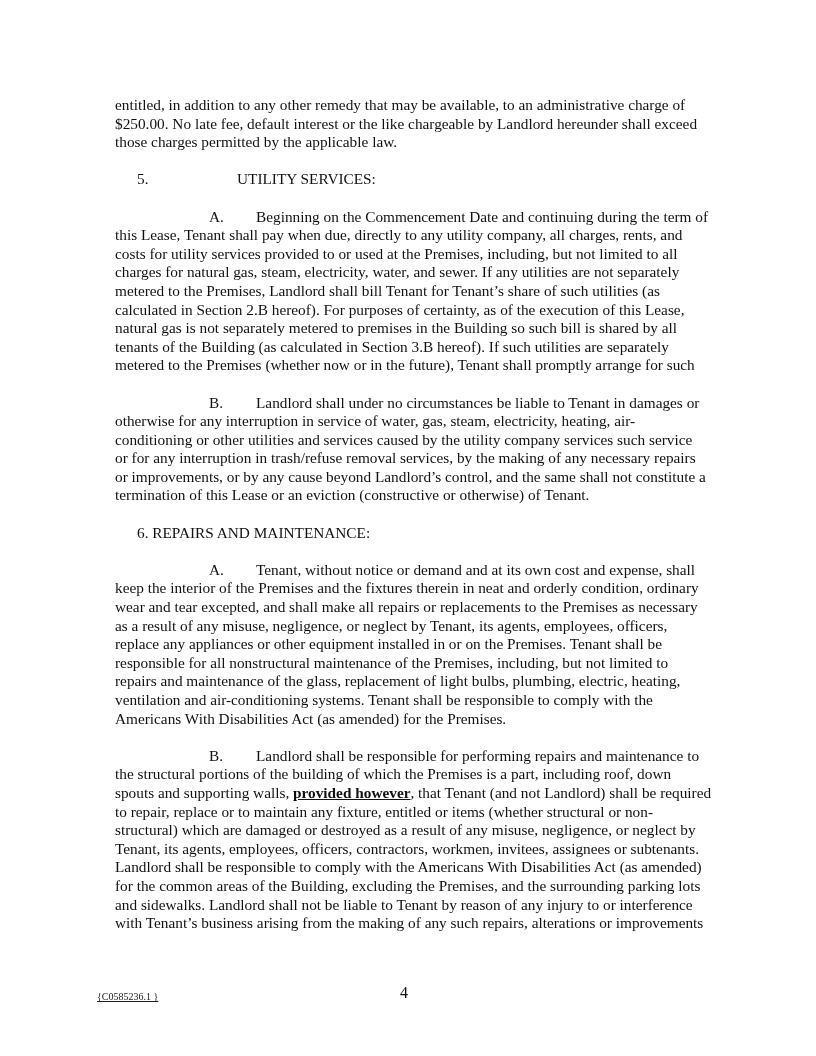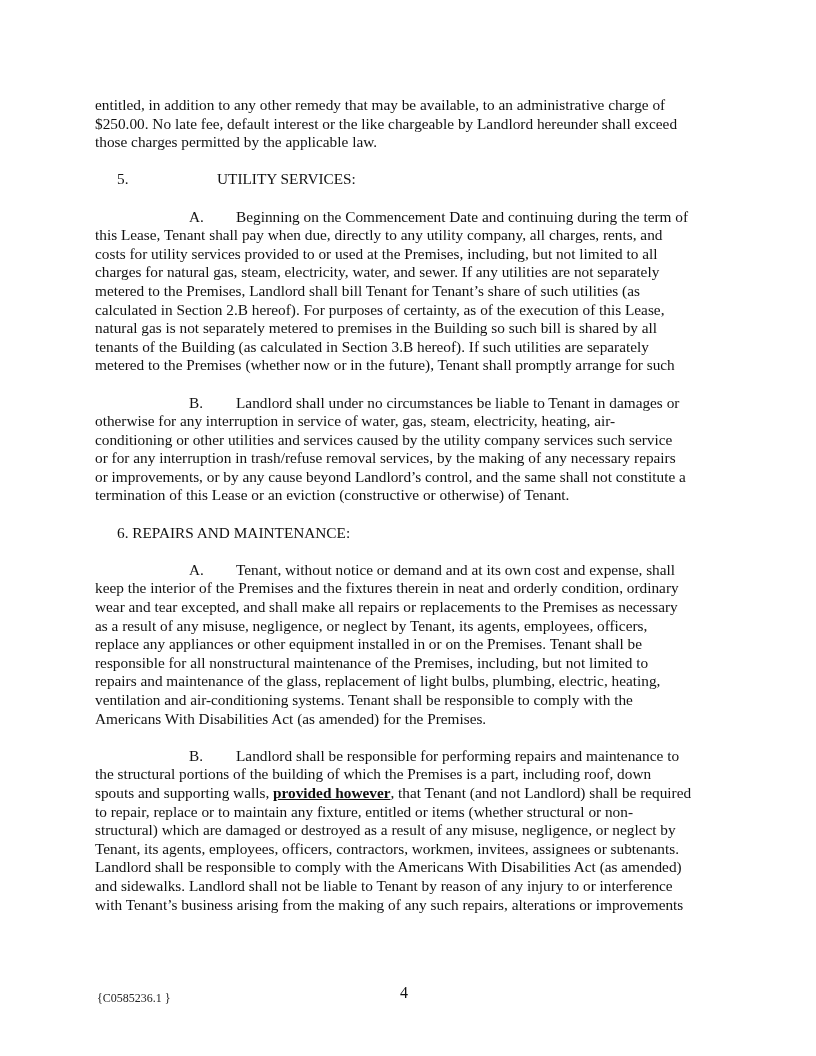--- a/index.html
+++ b/index.html
@@ -20,35 +20,37 @@
       left: 95px;
       top: 96px;
       width: 620px;
       font-size: 15.3px;
       line-height: 18.6px;
     }
     .line {
       display: block;
       white-space: nowrap;
       height: 18.6px;
+      margin-left: 20px;
     }
     .gap { height: 18.6px; }
     .heading5 { padding-left: 22px; }
     .heading5 .num { display: inline-block; width: 100px; }
     .heading6 { padding-left: 22px; }
     .sub-indent { padding-left: 94px; }
     .sub-indent .letter { display: inline-block; width: 47px; }
     .u { text-decoration: underline; font-weight: bold; }
     .footer-id {
       position: absolute;
       left: 97px;
       top: 991px;
-      font-size: 12px;
+      font-size: 10px;
       font-family: "Liberation Serif", serif;
       color: #222;
+      text-decoration: underline;
     }
     .page-num {
       position: absolute;
       left: 400px;
       top: 984px;
       font-size: 16px;
       font-family: "Liberation Serif", serif;
       color: #111;
     }
   </style>
@@ -110,18 +112,19 @@
     <span class="letter">B.</span><span>Landlord shall be responsible for performing repairs and maintenance to</span>
   </span>
   <span class="line">the structural portions of the building of which the Premises is a part, including roof, down</span>
   <span class="line">
     <span>spouts and supporting walls, </span><span class="u">provided however</span><span>, that Tenant (and not Landlord) shall be required</span>
   </span>
   <span class="line">to repair, replace or to maintain any fixture, entitled or items (whether structural or non-</span>
   <span class="line">structural) which are damaged or destroyed as a result of any misuse, negligence, or neglect by</span>
   <span class="line">Tenant, its agents, employees, officers, contractors, workmen, invitees, assignees or subtenants.</span>
   <span class="line">Landlord shall be responsible to comply with the Americans With Disabilities Act (as amended)</span>
+  <span class="line">for the common areas of the Building, excluding the Premises, and the surrounding parking lots</span>
   <span class="line">and sidewalks. Landlord shall not be liable to Tenant by reason of any injury to or interference</span>
   <span class="line">with Tenant’s business arising from the making of any such repairs, alterations or improvements</span>
 </div>
 
 <div class="footer-id">{C0585236.1 }</div>
 <div class="page-num">4</div>
 
 </body></html>

